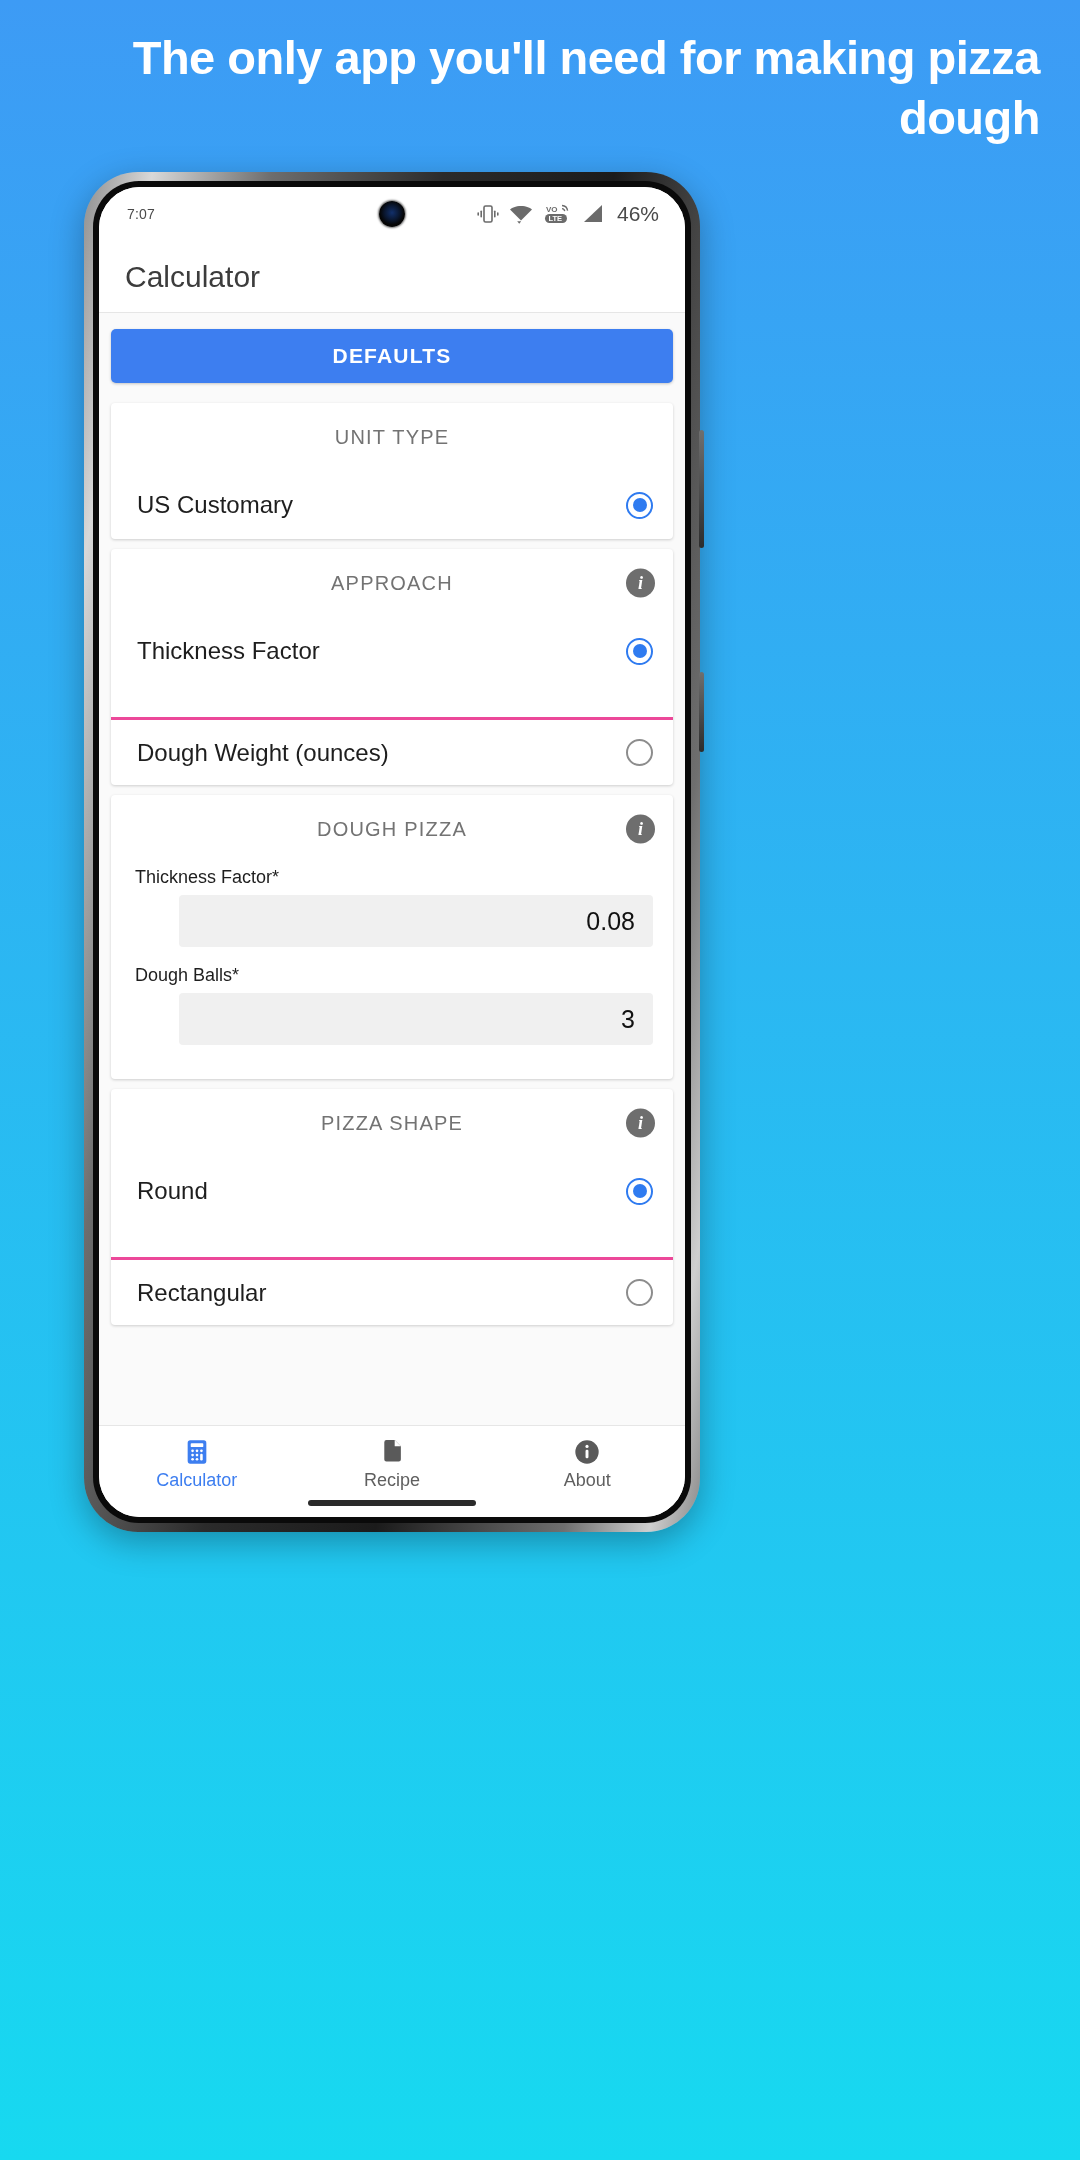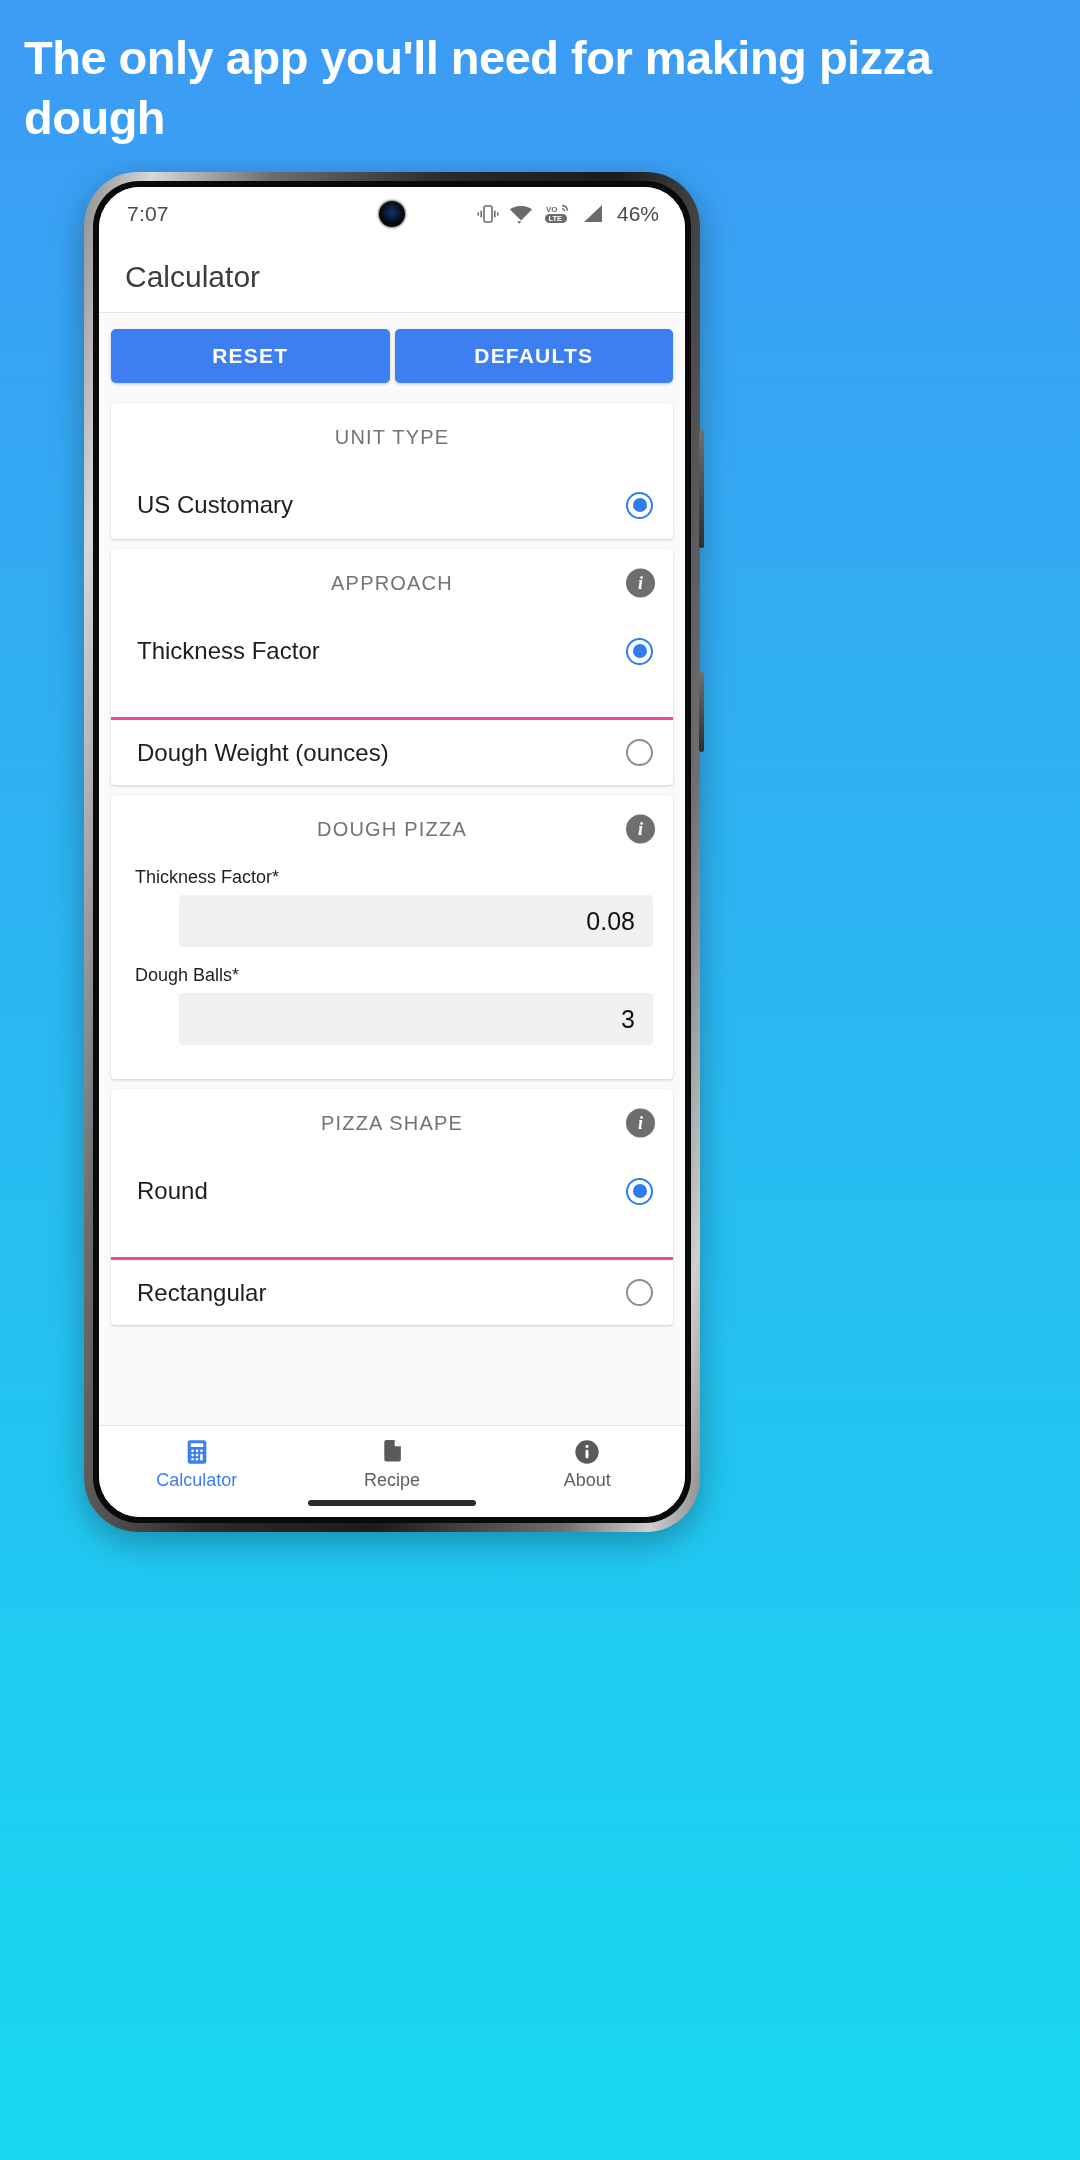--- a/index.html
+++ b/index.html
@@ -9,22 +9,22 @@
     font-family: "Liberation Sans", sans-serif;
   }
   body {
     background: linear-gradient(180deg, #3d9bf5 0%, #2bb7f2 45%, #17d9f0 100%);
     position: relative;
   }
 
   
   .headline {
     position: absolute;
-    top: 28px; left: 0; right: 0;
-    text-align: left;
+    top: 28px; left: 0; right: 16px;
+    text-align: right;
     color: #ffffff;
     font-size: 47px;
     font-weight: 700;
     line-height: 1.28;
     letter-spacing: -0.5px;
     padding: 0 24px;
   }
 
   
   .phone-frame {
@@ -66,21 +66,21 @@
   
   .statusbar {
     height: 54px;
     display: flex;
     align-items: center;
     padding: 0 26px 0 28px;
     position: relative;
     background: #ffffff;
   }
   .status-time {
-    font-size: 21px;
+    font-size: 14px;
     color: #4a4a4a;
     letter-spacing: 0.2px;
   }
   .status-right {
     margin-left: auto;
     display: flex;
     align-items: center;
     gap: 9px;
   }
   .status-right .sicon { display: block; }
@@ -324,21 +324,20 @@
         </div>
       </div>
 
       <div class="appbar">
         <span class="appbar-title">Calculator</span>
       </div>
 
       <div class="content">
 
         <div class="btn-row">
-          <button class="flat-btn">RESET</button>
           <button class="flat-btn">DEFAULTS</button>
         </div>
 
         <div class="card">
           <div class="card-header">
             <span class="card-title">UNIT TYPE</span>
           </div>
           <div class="opt-row">
             <span class="opt-label">US Customary</span>
             <span class="radio on"></span>

